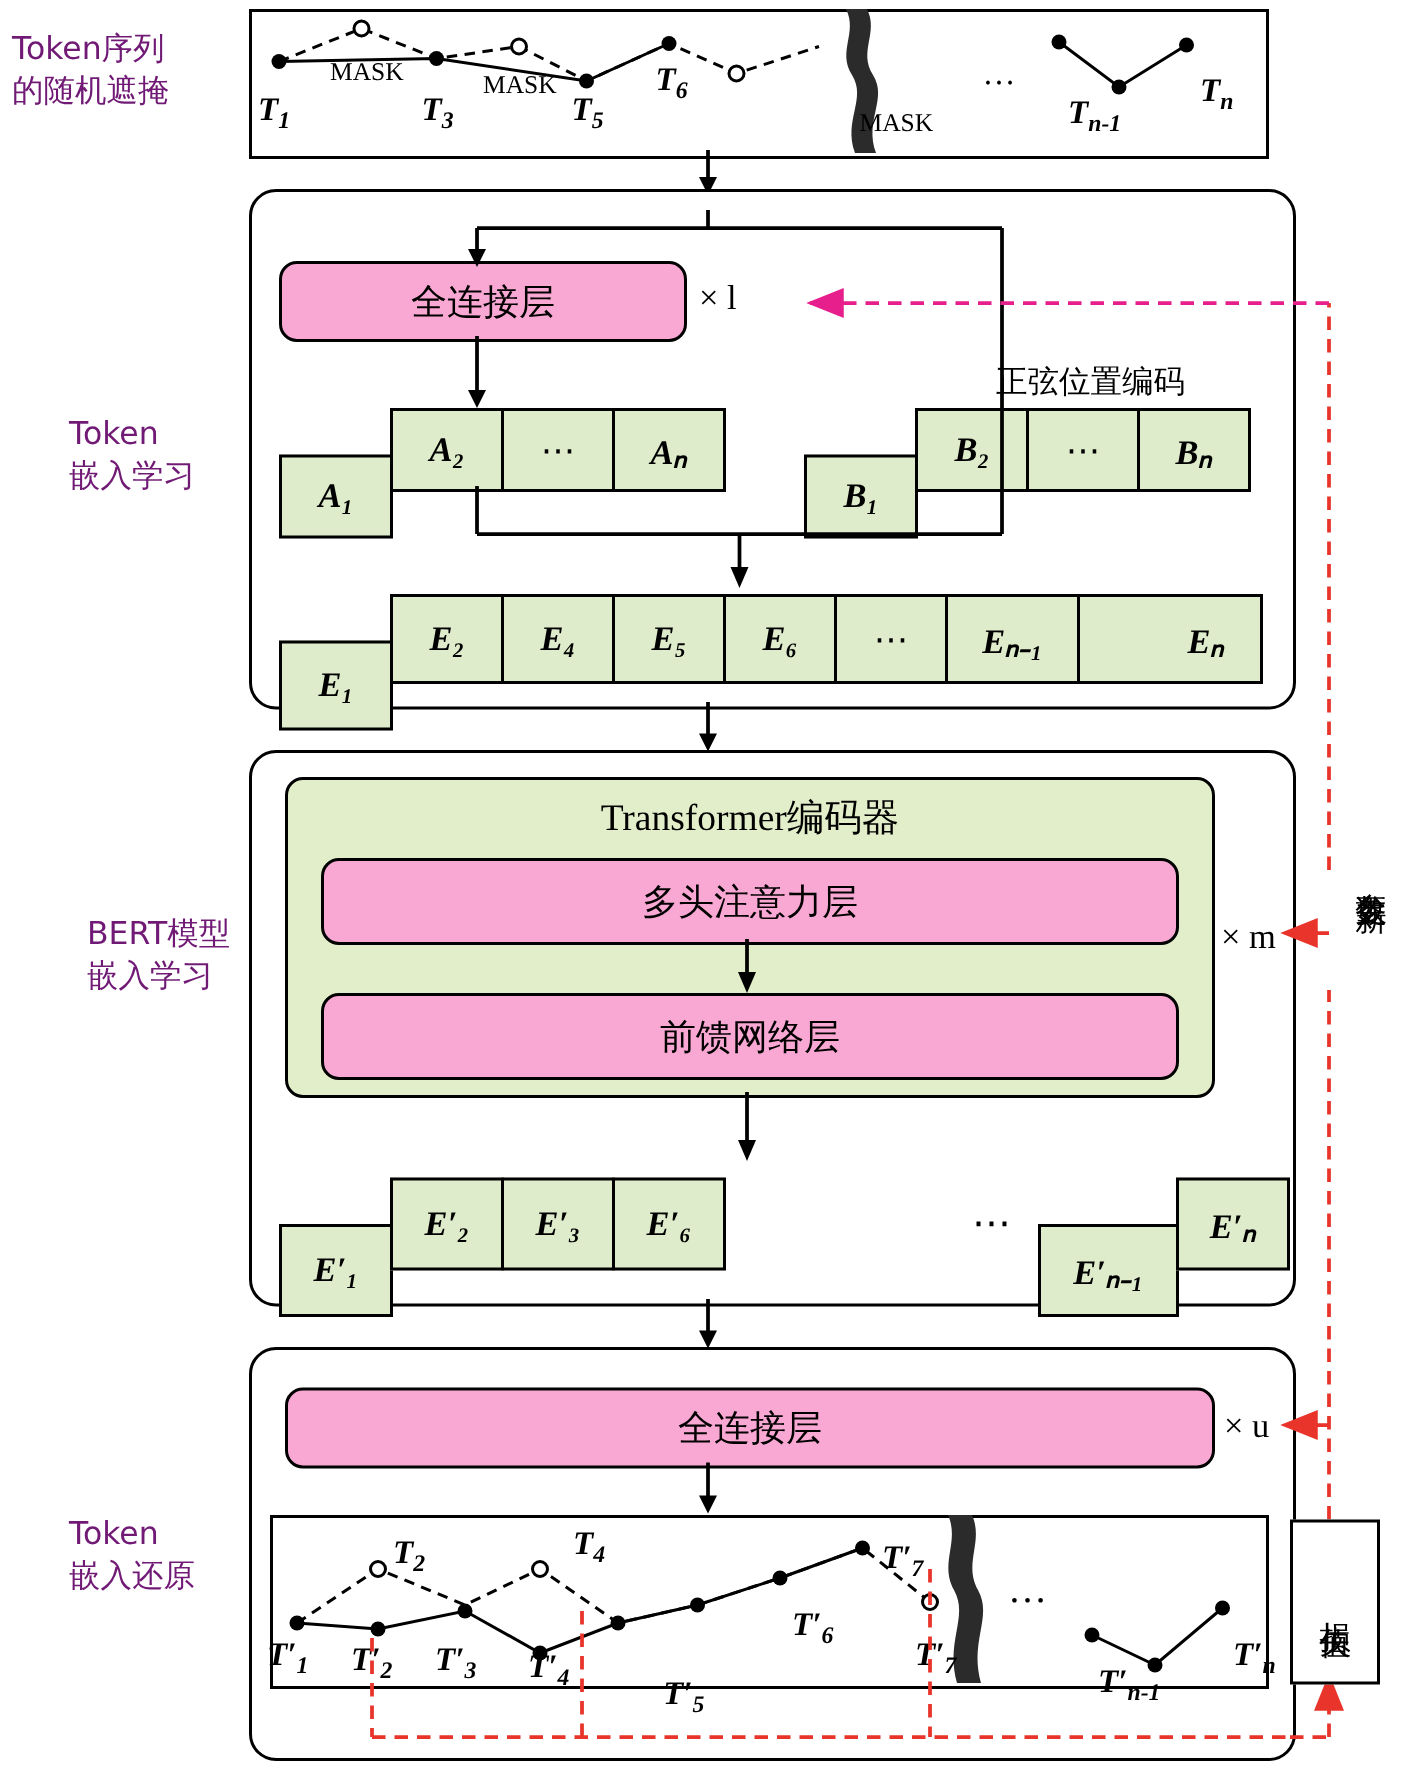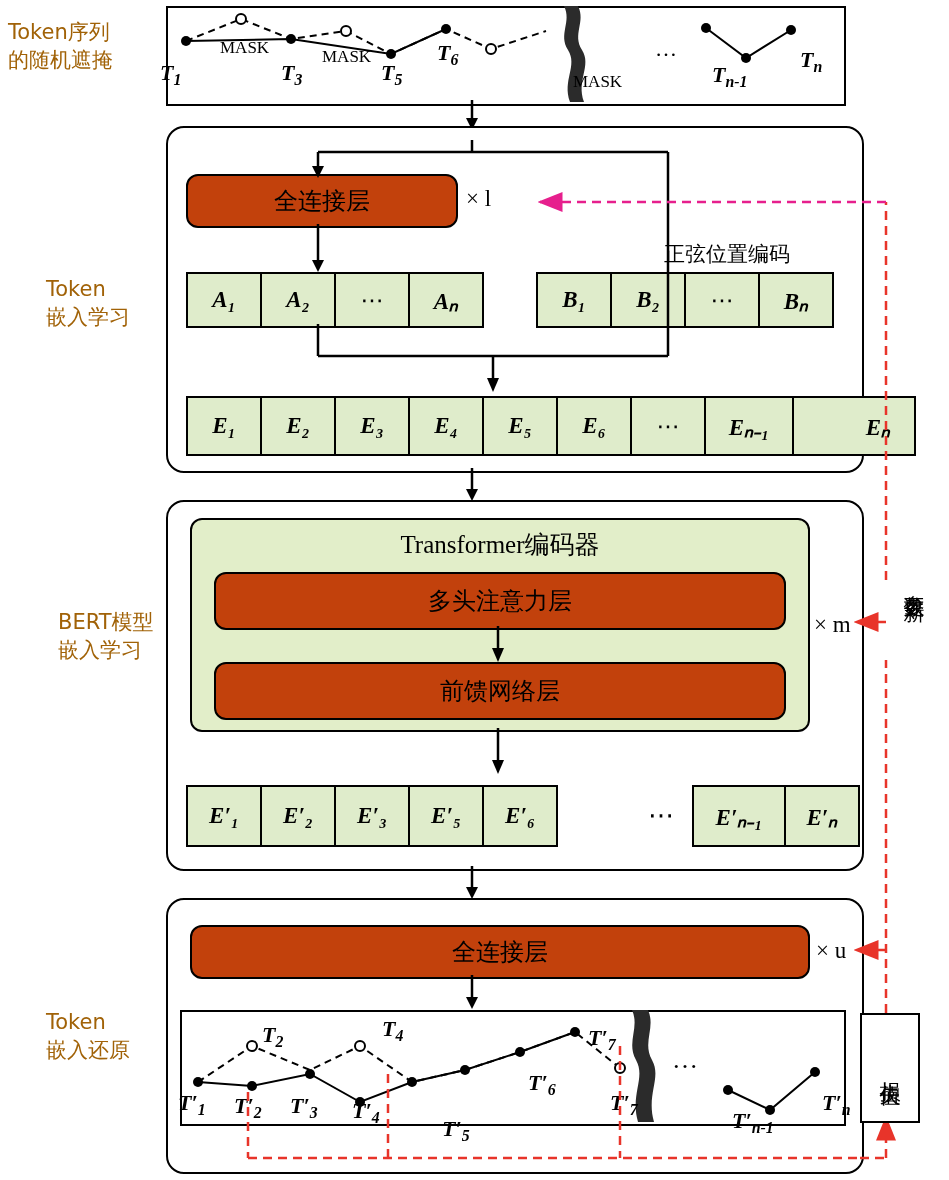--- a/index.html
+++ b/index.html
@@ -1,25 +1,25 @@
 <!DOCTYPE html>
 <html><head>
 <meta charset="utf-8">
 <style>
   html,body{margin:0;padding:0;background:#ffffff;}
   body{width:949px;height:1180px;position:relative;font-family:"Liberation Serif",serif;color:#000;}
   #root{position:absolute;left:0;top:0;width:949px;height:1180px;}
   .abs{position:absolute;}
-  .stage-label{font-family:"DejaVu Sans",sans-serif;font-size:21px;line-height:28px;text-align:left;color:#a16207;}
+  .stage-label{font-family:"DejaVu Sans",sans-serif;font-size:21px;line-height:28px;text-align:left;color:#701a75;}
   .panel{border:2px solid #000;border-radius:18px;background:#fff;}
   .plainbox{border:2px solid #000;background:#fff;}
   .cellrow{display:flex;}
   .cell{border:2px solid #000;background:#dfeccb;display:flex;align-items:center;justify-content:center;font-family:"Liberation Serif",serif;font-style:italic;font-weight:bold;font-size:23px;margin-left:-2px;}
-  .cell:first-child{margin-left:0;}
-  .bluebox{border:2px solid #000;border-radius:12px;background:#c2410c;display:flex;align-items:center;justify-content:center;font-family:"DejaVu Sans",sans-serif;font-size:24px;}
+  .cell:first-child{margin-left:0;margin-top:31px;}
+  .bluebox{border:2px solid #000;border-radius:12px;background:#f9a8d4;display:flex;align-items:center;justify-content:center;font-family:"DejaVu Sans",sans-serif;font-size:24px;}
   .greenbox{border:2px solid #000;border-radius:12px;background:#e2eec9;}
   .greenbox-title{text-align:center;font-family:"Liberation Serif",serif;font-size:25px;padding-top:8px;}
   .mult{font-family:"Liberation Serif",serif;font-size:23px;font-style:normal;}
   .vlabel{font-family:"DejaVu Sans",sans-serif;font-size:21px;line-height:24px;text-align:center;width:24px;}
   .lossbox{border:2px solid #000;background:#fff;font-family:"DejaVu Sans",sans-serif;font-size:21px;line-height:26px;text-align:center;display:flex;align-items:center;justify-content:center;}
   .sinlabel{font-family:"DejaVu Sans",sans-serif;font-size:21px;}
   svg{overflow:visible;}
   .sub{font-size:0.72em;vertical-align:sub;}
   .tk{font-family:"Liberation Serif",serif;font-style:italic;font-weight:bold;font-size:22px;}
   .mask{font-family:"Liberation Serif",serif;font-size:17px;}
@@ -68,21 +68,21 @@
     <circle cx="325" cy="43" r="5" fill="#fff" stroke="#000" stroke-width="2"></circle>
 
     <polyline points="540,22 580,52 625,24" fill="none" stroke="#000" stroke-width="2"></polyline>
     <circle cx="540" cy="22" r="5" fill="#000"></circle>
     <circle cx="580" cy="52" r="5" fill="#000"></circle>
     <circle cx="625" cy="24" r="5" fill="#000"></circle>
 
     <path d="M398,0 C406,16 392,28 402,44 C412,60 396,74 404,96 L418,96 C410,74 426,60 416,44 C406,28 420,16 412,0 Z" fill="#2b2b2b"></path>
   </svg>
 
-  <div class="abs tk" style="left:160px;top:60px;"><span>T</span><span class="sub">1</span></div>
+  <div class="abs tk" style="left:172px;top:60px;"><span>T</span><span class="sub">1</span></div>
   <div class="abs tk" style="left:281px;top:60px;font-style:italic;"><span>T</span><span class="sub">3</span></div>
   <div class="abs tk" style="left:381px;top:60px;"><span>T</span><span class="sub">5</span></div>
   <div class="abs tk" style="left:437px;top:40px;"><span>T</span><span class="sub">6</span></div>
   <div class="abs tk" style="left:712px;top:62px;"><span>T</span><span class="sub">n-1</span></div>
   <div class="abs tk" style="left:800px;top:47px;"><span>T</span><span class="sub">n</span></div>
 
   <div class="abs mask" style="left:220px;top:38px;">MASK</div>
   <div class="abs mask" style="left:322px;top:47px;">MASK</div>
   <div class="abs mask" style="left:573px;top:72px;">MASK</div>
   <div class="abs dots" style="left:655px;top:36px;">…</div>
@@ -130,21 +130,20 @@
     <line x1="152" y1="230" x2="502" y2="230" stroke="#000" stroke-width="2.5"></line>
     <line x1="327" y1="230" x2="327" y2="256" stroke="#000" stroke-width="2.5"></line>
     <polygon points="327,266 321,252 333,252" fill="#000"></polygon>
 
     <line x1="502" y1="143" x2="502" y2="143" stroke="#000" stroke-width="2.5"></line>
   </svg>
 
   <div class="abs cellrow" style="left:186px;top:396px;">
     <div class="cell" style="width:72px;height:56px;">E₁</div>
     <div class="cell" style="width:72px;height:56px;">E₂</div>
-    <div class="cell" style="width:72px;height:56px;">E₃</div>
     <div class="cell" style="width:72px;height:56px;">E₄</div>
     <div class="cell" style="width:72px;height:56px;">E₅</div>
     <div class="cell" style="width:72px;height:56px;">E₆</div>
     <div class="cell" style="width:72px;height:56px;font-style:normal;font-weight:normal;">⋯</div>
     <div class="cell" style="width:86px;height:56px;">Eₙ₋₁</div>
     <div class="cell" style="width:72px;height:56px;padding-left:48px;">Eₙ</div>
   </div>
 
   <svg class="abs" style="left:460px;top:468px;" width="40" height="34">
     <line x1="12" y1="0" x2="12" y2="24" stroke="#000" stroke-width="2.5"></line>
@@ -168,21 +167,20 @@
     <line x1="332" y1="126" x2="332" y2="152" stroke="#000" stroke-width="2.5"></line>
     <polygon points="332,162 326,148 338,148" fill="#000"></polygon>
     <line x1="332" y1="228" x2="332" y2="264" stroke="#000" stroke-width="2.5"></line>
     <polygon points="332,274 326,260 338,260" fill="#000"></polygon>
   </svg>
 
   <div class="abs cellrow" style="left:186px;top:785px;">
     <div class="cell" style="width:72px;height:58px;">E′₁</div>
     <div class="cell" style="width:72px;height:58px;">E′₂</div>
     <div class="cell" style="width:72px;height:58px;">E′₃</div>
-    <div class="cell" style="width:72px;height:58px;">E′₅</div>
     <div class="cell" style="width:72px;height:58px;">E′₆</div>
   </div>
   <div class="abs dots" style="left:648px;top:800px;font-size:26px;">⋯</div>
   <div class="abs cellrow" style="left:692px;top:785px;">
     <div class="cell" style="width:90px;height:58px;">E′ₙ₋₁</div>
     <div class="cell" style="width:72px;height:58px;">E′ₙ</div>
   </div>
 
   <svg class="abs" style="left:460px;top:866px;" width="40" height="34">
     <line x1="12" y1="0" x2="12" y2="24" stroke="#000" stroke-width="2.5"></line>

